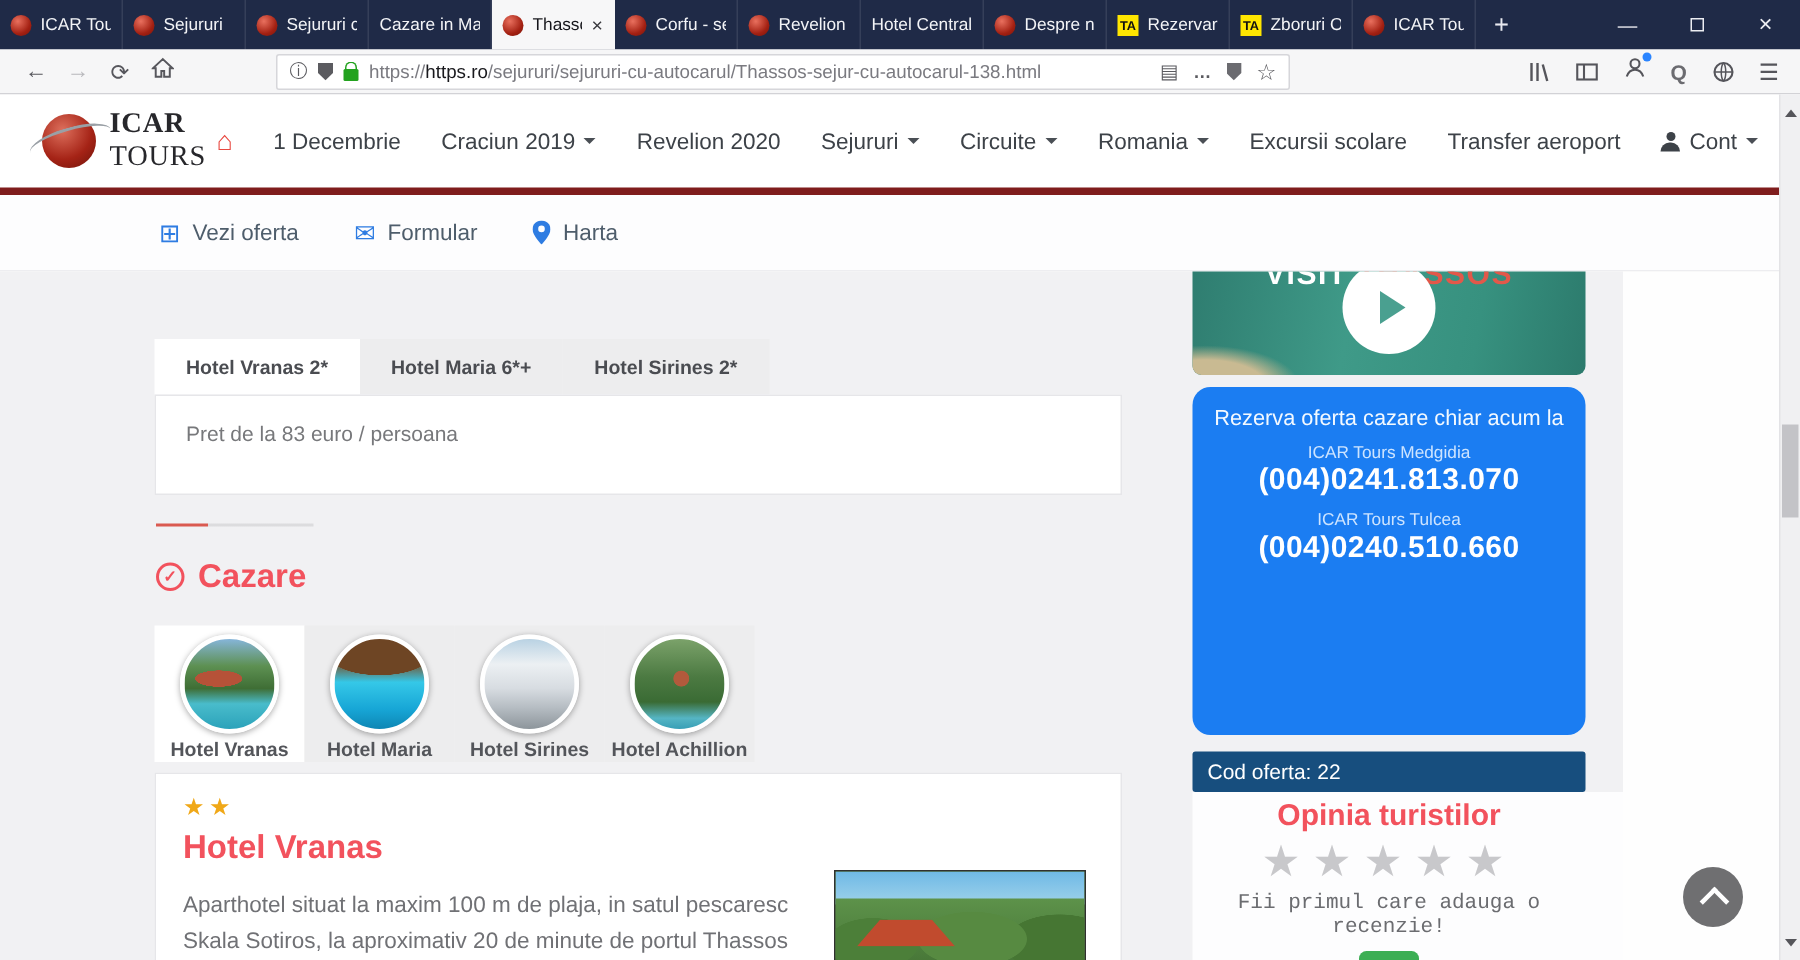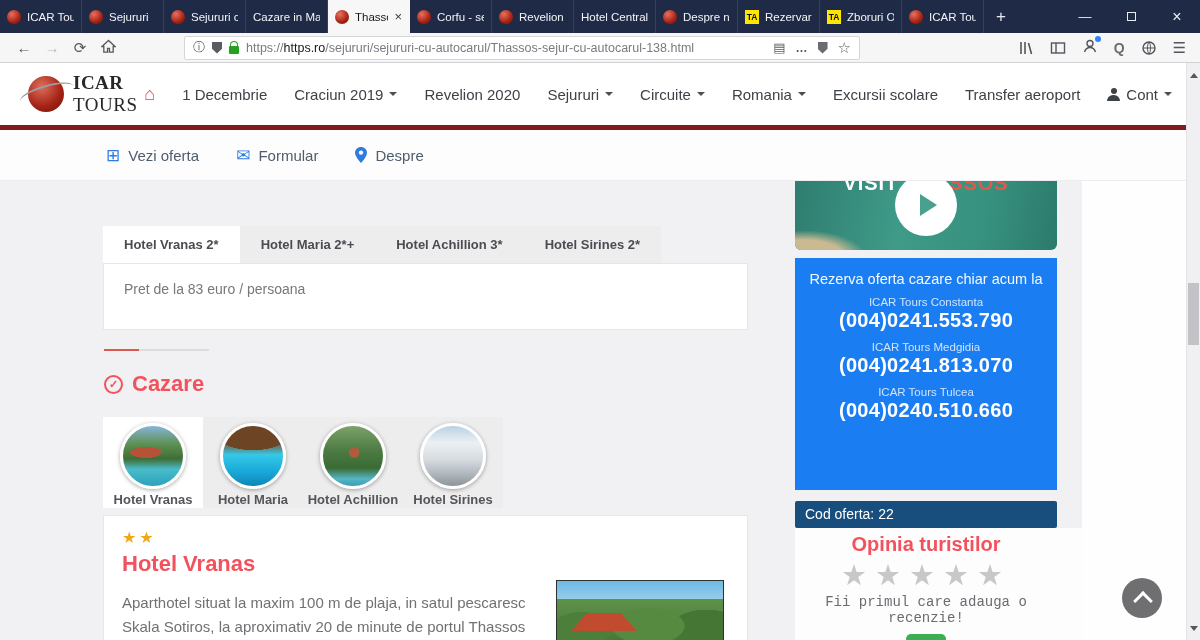--- a/index.html
+++ b/index.html
@@ -146,21 +146,21 @@
           background:radial-gradient(ellipse at 20% 80%, #c9ba92 45%, transparent 70%); }
   .video-cap{ position:absolute; top:-9px; left:0; right:0; text-align:center;
           font-size:20px; font-weight:bold; letter-spacing:1px; }
   .video-cap .w{ color:#fff; } .video-cap .r{ color:#e2584a; }
   .playbtn{ position:absolute; left:calc(50% - 31px); top:-7px; width:62px; height:62px;
           border-radius:50%; background:#fff; display:flex; align-items:center; justify-content:center; }
   .play-tri{ width:0; height:0; border-left:17px solid #4aa090; border-top:11px solid transparent;
           border-bottom:11px solid transparent; margin-left:5px; }
 
   .bluebox{ position:absolute; left:795px; top:77px; width:262px; height:232px;
-            background:#1b7df2; border-radius:0; text-align:center; padding-top:13px; }
+            background:#1b7df2; border-radius:12px; text-align:center; padding-top:13px; }
   .bb-title{ color:#f3f9ff; font-size:14.5px; font-weight:500; }
   .office{ margin-top:9px; }
   .office-name{ color:#cde4ff; font-size:11.5px; font-weight:500; }
   .office-phone{ color:#fff; font-size:20px; font-weight:bold; letter-spacing:.3px; margin-top:1px; }
 
   .codbar{ position:absolute; left:795px; top:320px; width:262px; height:27px; background:#174e7e;
            border-radius:2px; color:#fff; font-size:14px; line-height:27px; padding-left:10px; }
 
   .review-panel{ position:absolute; left:795px; top:347px; width:287px; height:112px;
                  background:#fdfdfe; }
@@ -343,31 +343,30 @@
       </span>
     <span class="sn-item">
         <span class="sn-ic">✉</span>
         <span>Formular</span>
       </span>
     <span class="sn-item">
       <svg class="pin" viewBox="0 0 12 16">
           <path d="M6 0C2.7 0 0 2.6 0 5.8 0 10 6 16 6 16s6-6 6-10.2C12 2.6 9.3 0 6 0z" fill="#2e7ce2"></path>
           <circle cx="6" cy="5.6" r="2.2" fill="#fdfdfe"></circle>
         </svg>
-      <span>Despre</span>
+      <span>Harta</span>
     </span>
   </div>
 
   <div class="main">
     <div class="white-band"></div>
 
     <div class="hoteltabs">
       <span class="htab active">Hotel Vranas 2*</span>
-      <span class="htab">Hotel Maria 2*+</span>
-      <span class="htab">Hotel Achillion 3*</span>
+      <span class="htab">Hotel Maria 6*+</span>
       <span class="htab">Hotel Sirines 2*</span>
     </div>
 
     <div class="pricebox">
       <div>Pret de la 83 euro / persoana</div>
     </div>
 
     <div class="divider"></div>
 
     <div class="cazare">
@@ -380,26 +379,26 @@
     <div class="thumbtabs">
       <div class="thumb active">
         <span class="circ c-vranas"></span>
         <span class="thumb-label">Hotel Vranas</span>
       </div>
       <div class="thumb">
         <span class="circ c-maria"></span>
         <span class="thumb-label">Hotel Maria</span>
       </div>
       <div class="thumb">
+        <span class="circ c-sirines"></span>
+        <span class="thumb-label">Hotel Sirines</span>
+      </div>
+      <div class="thumb">
         <span class="circ c-achillion"></span>
         <span class="thumb-label">Hotel Achillion</span>
-      </div>
-      <div class="thumb">
-        <span class="circ c-sirines"></span>
-        <span class="thumb-label">Hotel Sirines</span>
       </div>
     </div>
 
     <div class="hotelbox">
       <div class="stars-gold">★★</div>
       <div class="hotel-name">Hotel Vranas</div>
       <div class="hotel-desc">Aparthotel situat la maxim 100 m de plaja, in satul pescaresc Skala Sotiros, la aproximativ 20 de minute de portul Thassos Town.</div>
 
       <div class="hotel-photo">
         <div class="hp-sky"></div>
@@ -411,24 +410,20 @@
 
     <div class="video">
       <div class="video-cap"><span class="w">VISIT</span> <span class="r">THASSOS</span></div>
       <div class="playbtn">
           <span class="play-tri"></span>
         </div>
     </div>
 
     <div class="bluebox">
       <div class="bb-title">Rezerva oferta cazare chiar acum la</div>
-      <div class="office">
-        <div class="office-name">ICAR Tours Constanta</div>
-        <div class="office-phone">(004)0241.553.790</div>
-      </div>
       <div class="office">
         <div class="office-name">ICAR Tours Medgidia</div>
         <div class="office-phone">(004)0241.813.070</div>
       </div>
       <div class="office">
         <div class="office-name">ICAR Tours Tulcea</div>
         <div class="office-phone">(004)0240.510.660</div>
       </div>
     </div>
 

